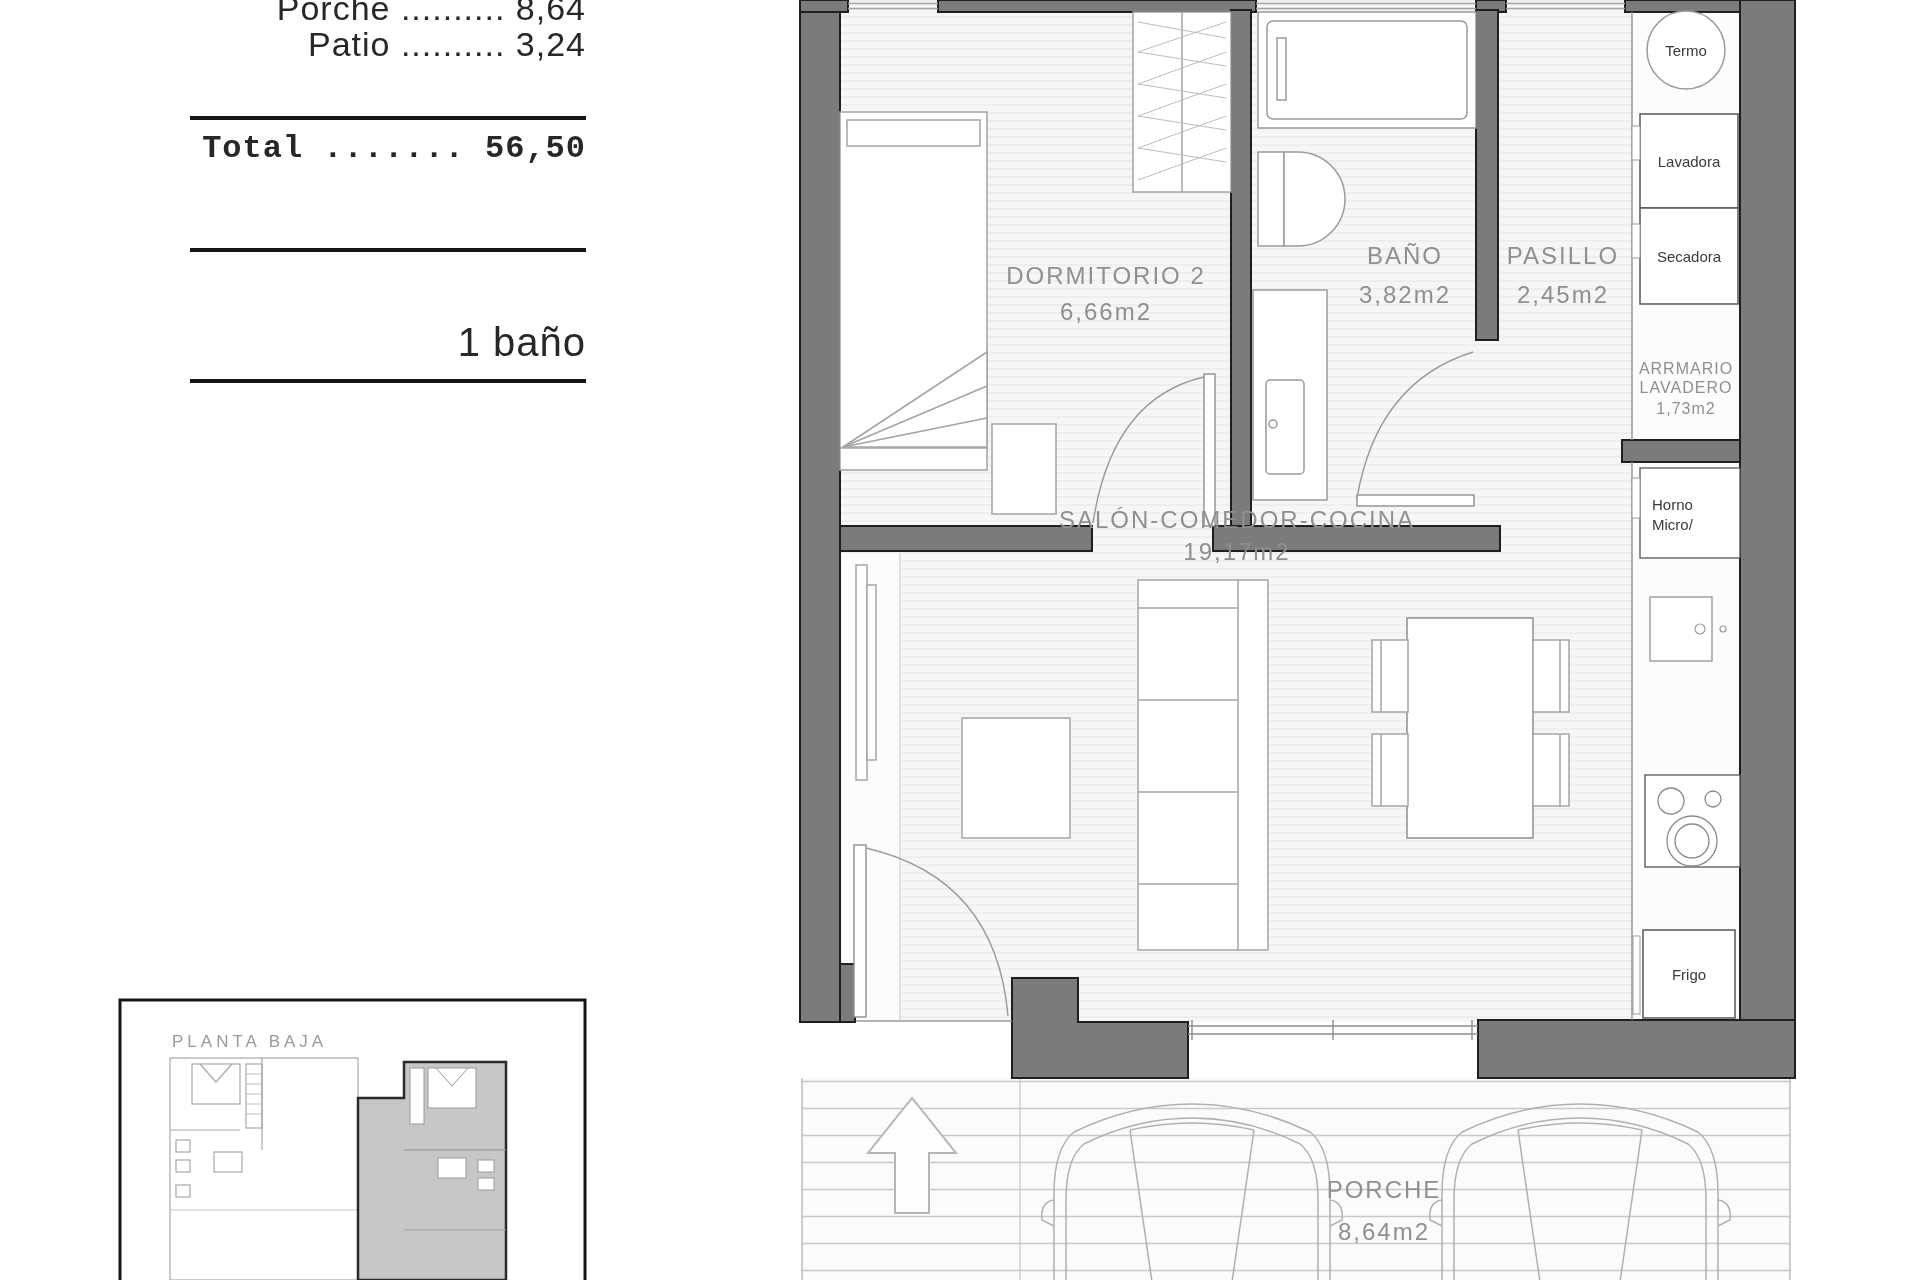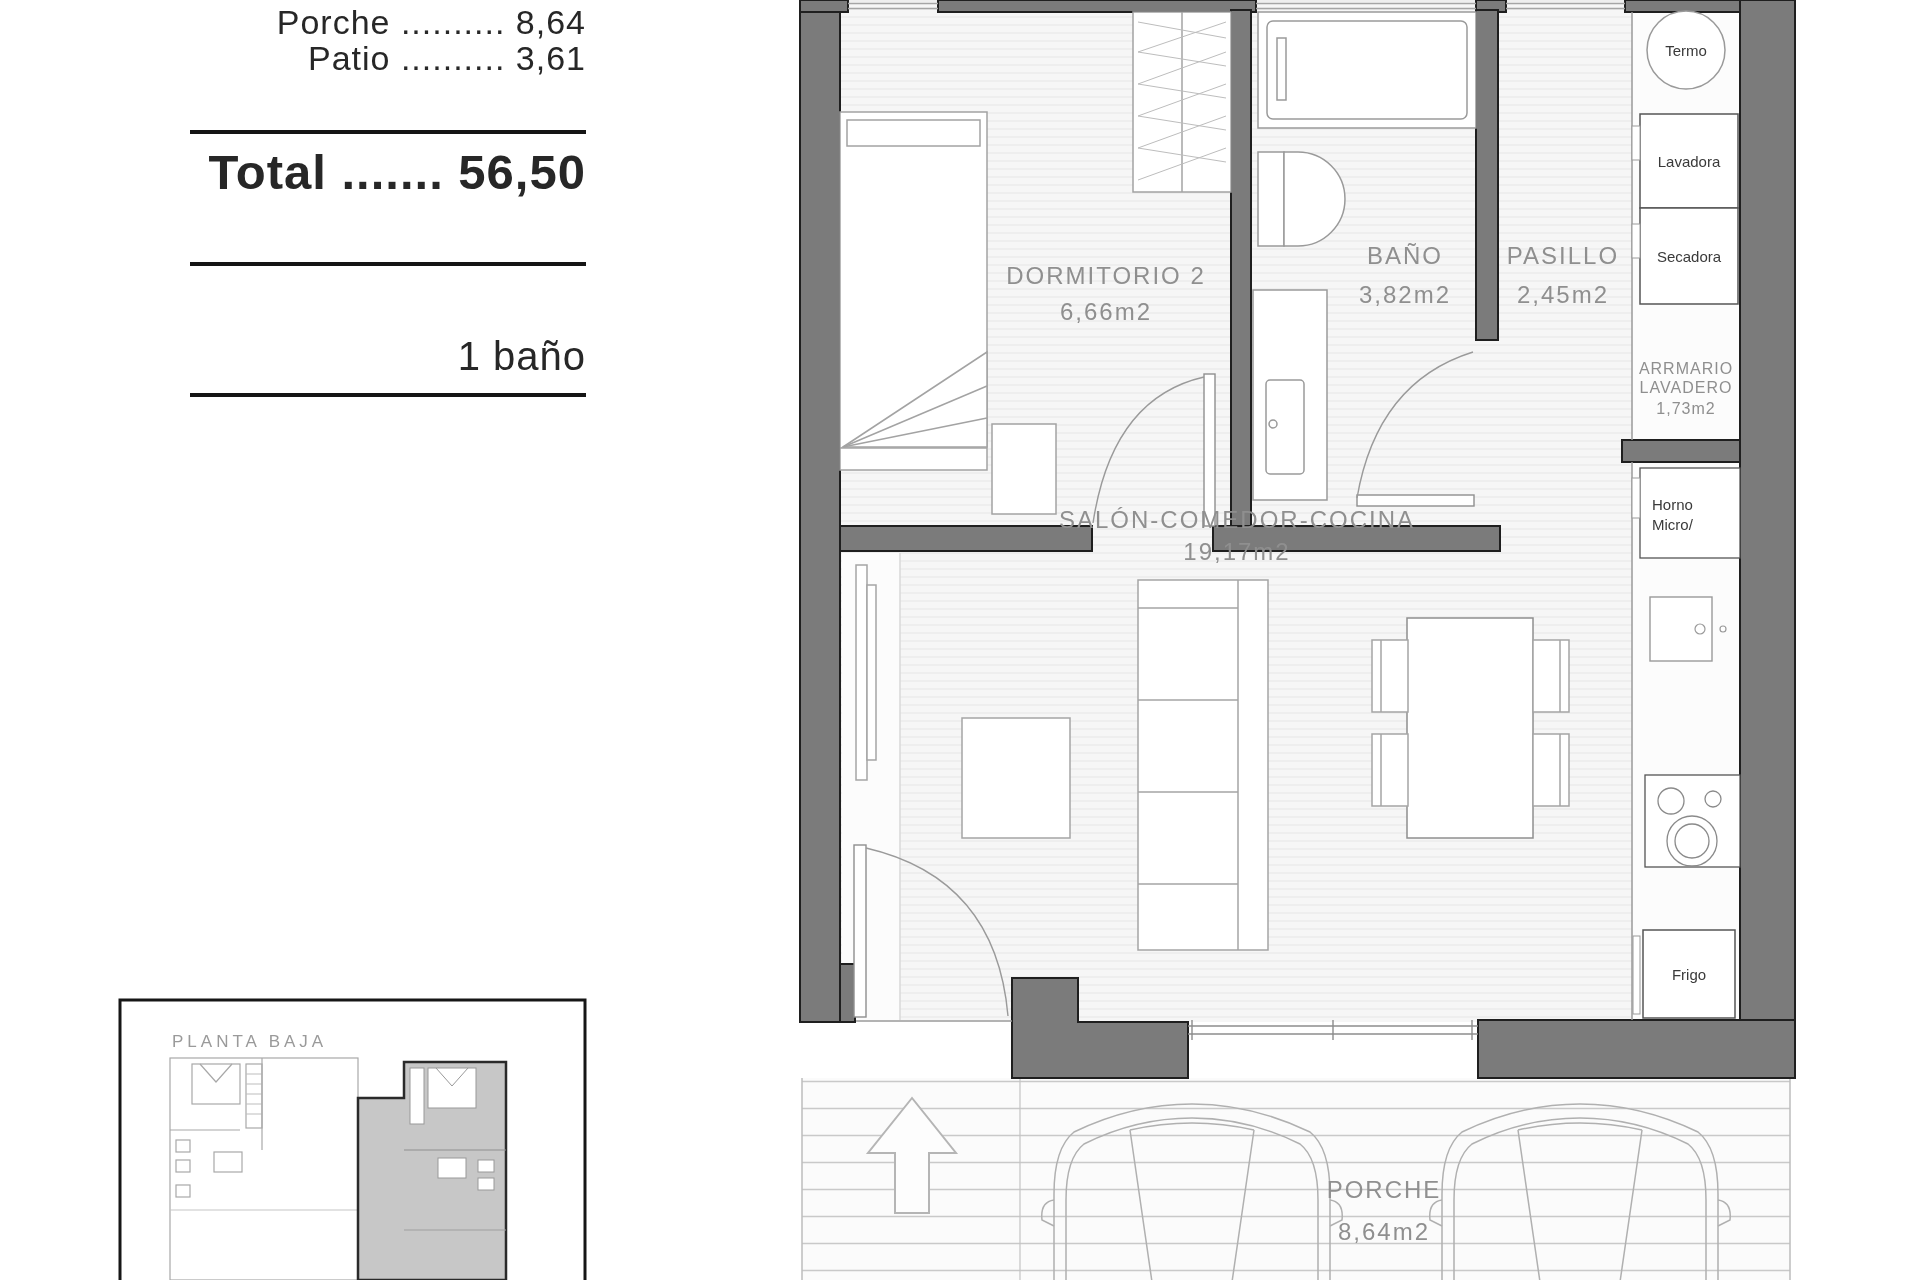--- a/index.html
+++ b/index.html
@@ -1,44 +1,44 @@
 <!DOCTYPE html>
 <html><head>
 <meta charset="utf-8">
 <style>
   html,body{margin:0;padding:0;background:#ffffff;}
   .stage{position:relative;width:1920px;height:1280px;background:#ffffff;overflow:hidden;
          font-family:"Liberation Sans",sans-serif;}
   
-  .sidebar{position:absolute;left:190px;top:18px;width:396px;height:420px;}
+  .sidebar{position:absolute;left:190px;top:4px;width:396px;height:420px;}
   .sidebar .line{position:absolute;right:0;width:100%;text-align:right;color:#272727;white-space:nowrap;}
   .area-line{font-size:34px;letter-spacing:1px;}
   .porche-line{top:-15px;}
   .patio-line{top:21px;}
   .rule{position:absolute;left:0;width:100%;height:4px;background:#151515;}
   .rule1{top:112px;} .rule2{top:244px;} .rule3{top:375px;}
-  .total-line{top:126px;font-size:49px;font-weight:bold;color:#141414;letter-spacing:1px;}
+  .total-line{top:126px;font-size:32px;font-weight:bold;color:#141414;letter-spacing:1px;font-family:Liberation Mono, monospace;}
   .feature-line{font-size:40px;letter-spacing:1px;}
   .feature1{top:258px;} .feature2{top:316px;}
   
   .plan-svg{position:absolute;left:0;top:0;}
   .plan-svg text{font-family:"Liberation Sans",sans-serif;}
   .room-label{fill:#8f8f8f;letter-spacing:2px;}
   .small-label{fill:#8f8f8f;letter-spacing:1px;}
   .appl-label{fill:#3a3a3a;}
   .keyplan-label{fill:#9a9a9a;letter-spacing:4px;}
 </style>
 </head>
 <body>
 
 <div class="stage">
 
   <aside class="sidebar">
     <div class="line area-line porche-line">Porche .......... 8,64</div>
-    <div class="line area-line patio-line">Patio .......... 3,61</div>
+    <div class="line area-line patio-line">Patio .......... 3,24</div>
     <div class="rule rule1"></div>
     <div class="line total-line">Total ....... 56,50</div>
     <div class="rule rule2"></div>
     <div class="line feature-line feature2">1 baño</div>
     <div class="rule rule3"></div>
   </aside>
 
   <svg class="plan-svg" width="1920" height="1280" viewBox="0 0 1920 1280">
     <defs>
       <pattern id="floorStripes" width="8" height="8" patternUnits="userSpaceOnUse">

